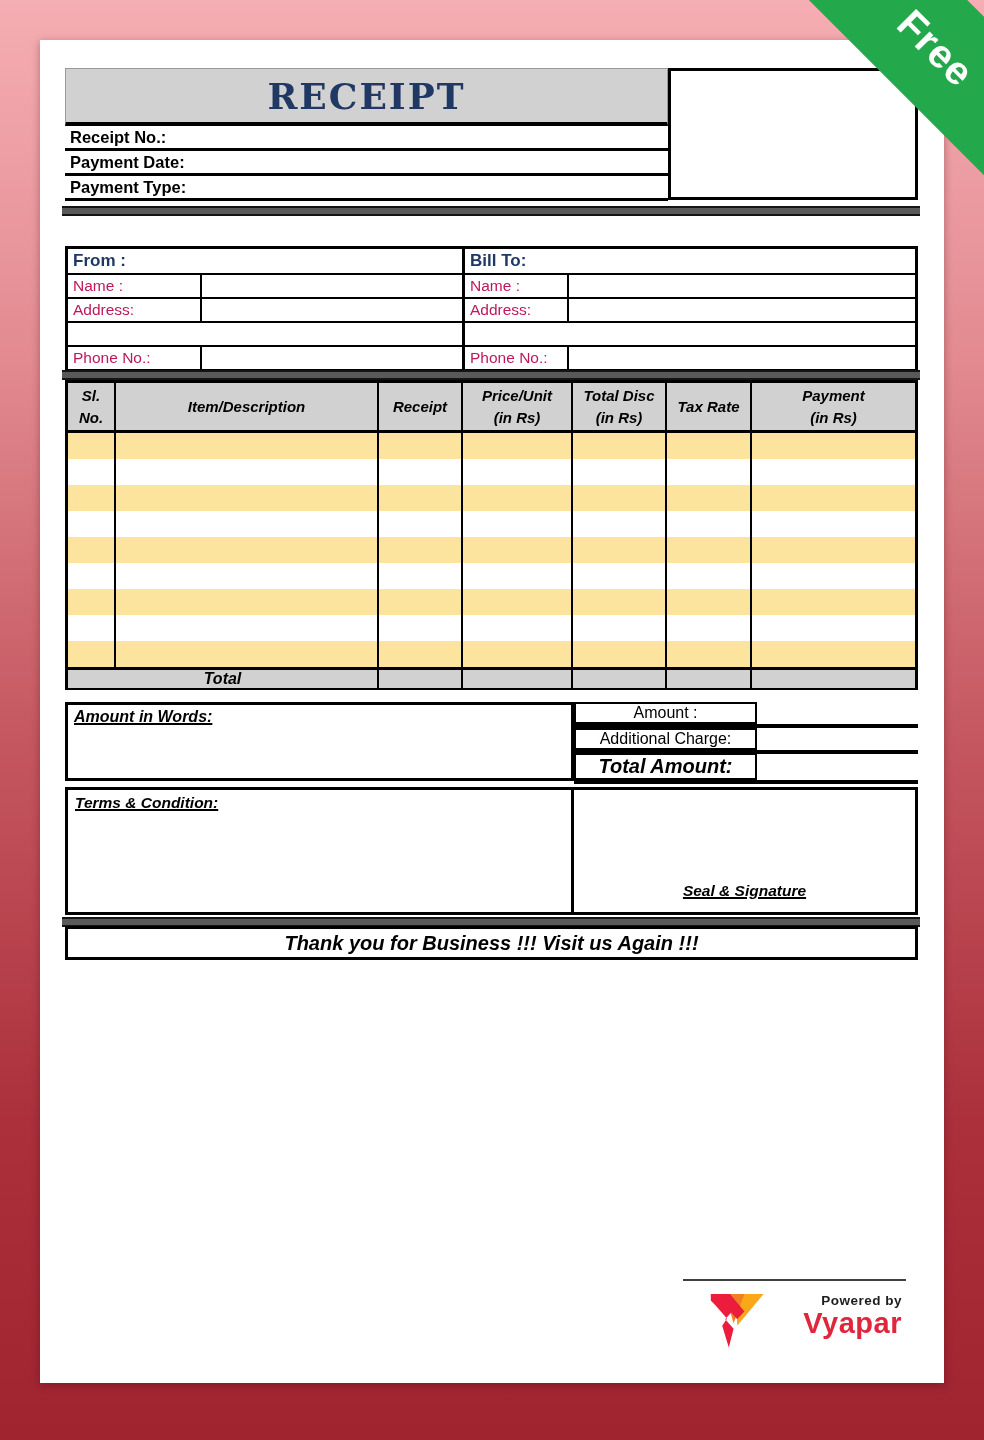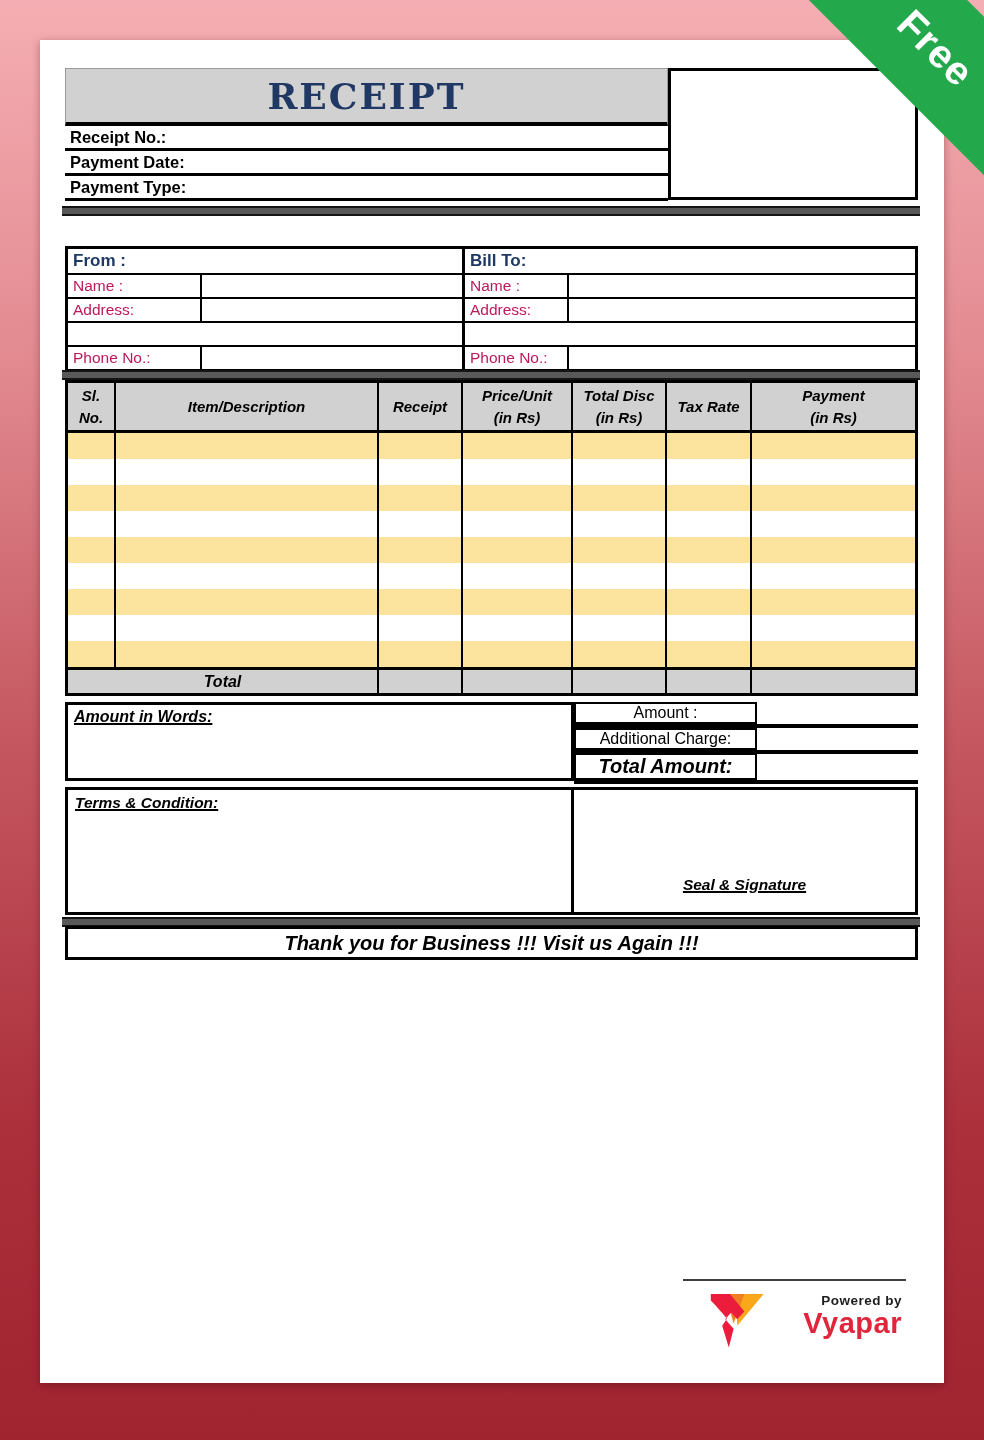--- a/index.html
+++ b/index.html
@@ -54,21 +54,21 @@
   .igrid { display:grid; grid-template-columns:48px 263px 84px 110px 94px 85px 163px; }
   .i-head { height:50px; border-bottom:3px solid #000; background:#D2D1D1; }
   .i-head .hc { border-right:2.5px solid #000; display:flex; flex-direction:column;
                 align-items:center; justify-content:center; text-align:center;
                 font-weight:bold; font-style:italic; font-size:15px; line-height:1.45; color:#000; }
   .i-head .hc:last-child { border-right:none; }
   .i-row { height:26px; }
   .i-row .c { border-right:2.5px solid #000; height:100%; }
   .i-row .c:last-child { border-right:none; }
   .i-total { display:grid; grid-template-columns:311px 84px 110px 94px 85px 163px;
-             height:26px; border-top:3px solid #000; background:#be185d; }
+             height:20px; border-top:3px solid #000; background:#be185d; }
   .i-total .tc { background:#D2D1D1; border-right:2.5px solid #000;
                  display:flex; align-items:center; justify-content:center;
                  font-weight:bold; font-style:italic; font-size:16px; }
   .i-total .tc:last-child { border-right:none; }
 
   
   .summary { left:25px; top:662px; width:853px; height:79px; }
   .aiw { position:absolute; left:0; top:0; width:509px; height:79px;
          border:3px solid #000; padding:3px 6px; }
   .aiw span { font-weight:bold; font-style:italic; font-size:16px;
@@ -80,21 +80,21 @@
   .srow.r1 { top:0; height:26px; }
   .srow.r2 { top:26px; height:26px; }
   .srow.r3 { top:51px; height:28px; }
   .srow.r3 .slabel { font-weight:bold; font-style:italic; font-size:20px; }
 
   
   .terms { left:25px; top:747px; width:853px; height:128px; border:3px solid #000; display:flex; }
   .t-left { width:506px; border-right:3px solid #000; padding:4px 7px; }
   .t-left span, .t-right span { font-weight:bold; font-style:italic; font-size:15.5px;
         text-decoration:underline; text-decoration-thickness:2px;margin-top:48px; }
-  .t-right { flex:1; display:flex; align-items:flex-end; justify-content:center; padding-bottom:18px; }
+  .t-right { flex:1; display:flex; align-items:flex-end; justify-content:center; padding-bottom:12px; }
   .thanks { left:25px; top:886px; width:853px; height:34px; border:3px solid #000;
             display:flex; align-items:center; justify-content:center;
             font-weight:bold; font-style:italic; font-size:20px; color:#000; }
 
   
   .ribbon { position:absolute; left:776px; top:-8px; width:320px; height:112px;
             background:#23A94C; transform:rotate(45deg); z-index:5;
             display:flex; align-items:center; justify-content:center; }
   .ribbon span { color:#fff; font-size:40px; font-weight:bold; letter-spacing:1px; }
 

